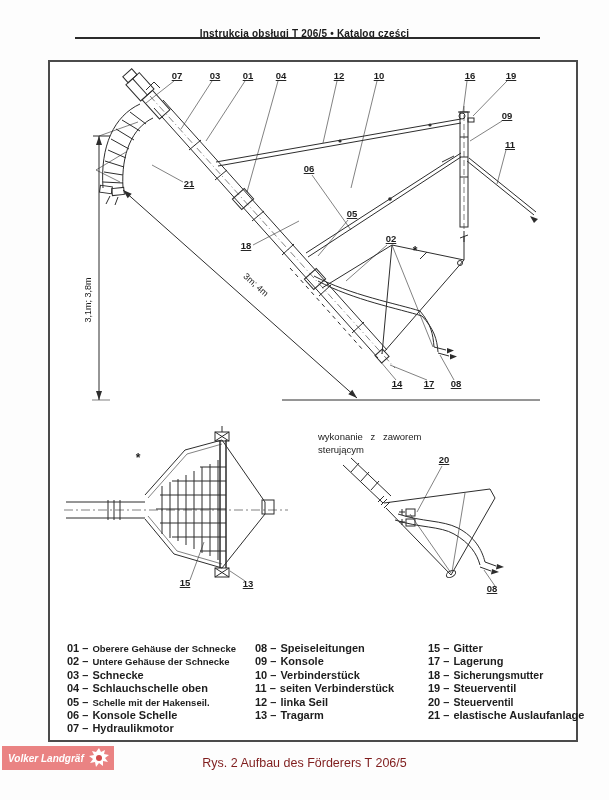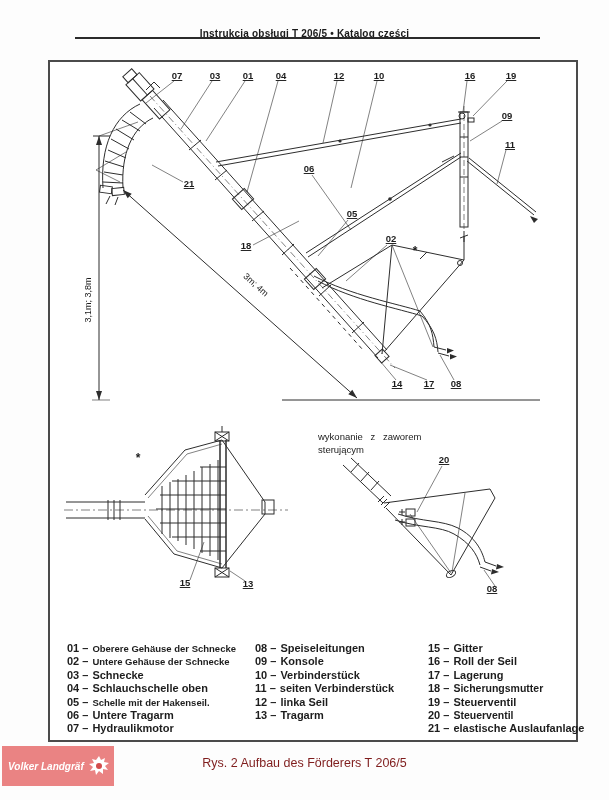--- a/index.html
+++ b/index.html
@@ -21,21 +21,21 @@
   .note{font-size:9.5px;word-spacing:5px;}
   .star{font-size:12px;text-anchor:middle;font-weight:bold;}
   .parts{position:absolute;left:0;top:552px;width:100%;font-size:11px;font-weight:600;color:#1d1d1d;}
   .pl-col{position:absolute;top:0;margin-top:28px;}
   .c1{left:17px;width:190px;} .c2{left:205px;width:175px;} .c3{left:378px;width:150px;}
   .pl-item{height:13.4px;line-height:13.4px;white-space:nowrap;}
   .pl-sep{margin:0 4px 0 3px;}
   .pl-name.sm{font-size:9.5px;}
   .pl-name.alt{font-family:Liberation Sans, sans-serif;font-size:10.5px;}
   .caption{position:absolute;top:756px;left:0;width:100%;text-align:center;font-size:12.5px;color:#7f1d1d;}
-  .watermark{position:absolute;left:2px;top:746px;width:112px;height:40px;
+  .watermark{position:absolute;left:2px;top:746px;width:112px;height:24px;
         background:rgba(229,104,104,.82);display:flex;align-items:center;}
   .wm-text{color:#fff;font-style:italic;font-weight:bold;font-size:10px;padding-left:6px;white-space:nowrap;}
   .wm-logo{margin-left:4px;flex:0 0 auto;}
 </style>
 </head>
 <body>
 
 <div class="page">
 
   <div class="header-title">Instrukcja obsługi T 206/5 • Katalog części</div>
@@ -270,34 +270,33 @@
       </g>
     </svg>
 
     <div class="parts">
       <div class="pl-col c1">
         <div class="pl-item"><span class="pl-num">01</span><span class="pl-sep">–</span><span class="pl-name sm">Oberere Gehäuse der Schnecke</span></div>
         <div class="pl-item"><span class="pl-num">02</span><span class="pl-sep">–</span><span class="pl-name sm">Untere Gehäuse der Schnecke</span></div>
         <div class="pl-item"><span class="pl-num">03</span><span class="pl-sep">–</span><span class="pl-name">Schnecke</span></div>
         <div class="pl-item"><span class="pl-num">04</span><span class="pl-sep">–</span><span class="pl-name">Schlauchschelle oben</span></div>
         <div class="pl-item"><span class="pl-num">05</span><span class="pl-sep">–</span><span class="pl-name sm">Schelle mit der Hakenseil.</span></div>
-        <div class="pl-item"><span class="pl-num">06</span><span class="pl-sep">–</span><span class="pl-name">Untere Tragarm</span></div>
+        <div class="pl-item"><span class="pl-num">06</span><span class="pl-sep">–</span><span class="pl-name">Konsole Schelle</span></div>
         <div class="pl-item"><span class="pl-num">07</span><span class="pl-sep">–</span><span class="pl-name">Hydraulikmotor</span></div>
       </div>
       <div class="pl-col c2">
         <div class="pl-item"><span class="pl-num">08</span><span class="pl-sep">–</span><span class="pl-name">Speiseleitungen</span></div>
         <div class="pl-item"><span class="pl-num">09</span><span class="pl-sep">–</span><span class="pl-name">Konsole</span></div>
         <div class="pl-item"><span class="pl-num">10</span><span class="pl-sep">–</span><span class="pl-name">Verbinderstück</span></div>
         <div class="pl-item"><span class="pl-num">11</span><span class="pl-sep">–</span><span class="pl-name">seiten Verbinderstück</span></div>
         <div class="pl-item"><span class="pl-num">12</span><span class="pl-sep">–</span><span class="pl-name">linka Seil</span></div>
         <div class="pl-item"><span class="pl-num">13</span><span class="pl-sep">–</span><span class="pl-name">Tragarm</span></div>
       </div>
       <div class="pl-col c3">
         <div class="pl-item"><span class="pl-num">15</span><span class="pl-sep">–</span><span class="pl-name">Gitter</span></div>
-        <div class="pl-item"><span class="pl-num">16</span><span class="pl-sep">–</span><span class="pl-name">Roll der Seil</span></div>
         <div class="pl-item"><span class="pl-num">17</span><span class="pl-sep">–</span><span class="pl-name">Lagerung</span></div>
         <div class="pl-item"><span class="pl-num">18</span><span class="pl-sep">–</span><span class="pl-name alt">Sicherungsmutter</span></div>
         <div class="pl-item"><span class="pl-num">19</span><span class="pl-sep">–</span><span class="pl-name">Steuerventil</span></div>
         <div class="pl-item"><span class="pl-num">20</span><span class="pl-sep">–</span><span class="pl-name alt">Steuerventil</span></div>
         <div class="pl-item"><span class="pl-num">21</span><span class="pl-sep">–</span><span class="pl-name">elastische Auslaufanlage</span></div>
       </div>
     </div>
   </div>
 
   <div class="caption">Rys. 2 Aufbau des Förderers T 206/5</div>

